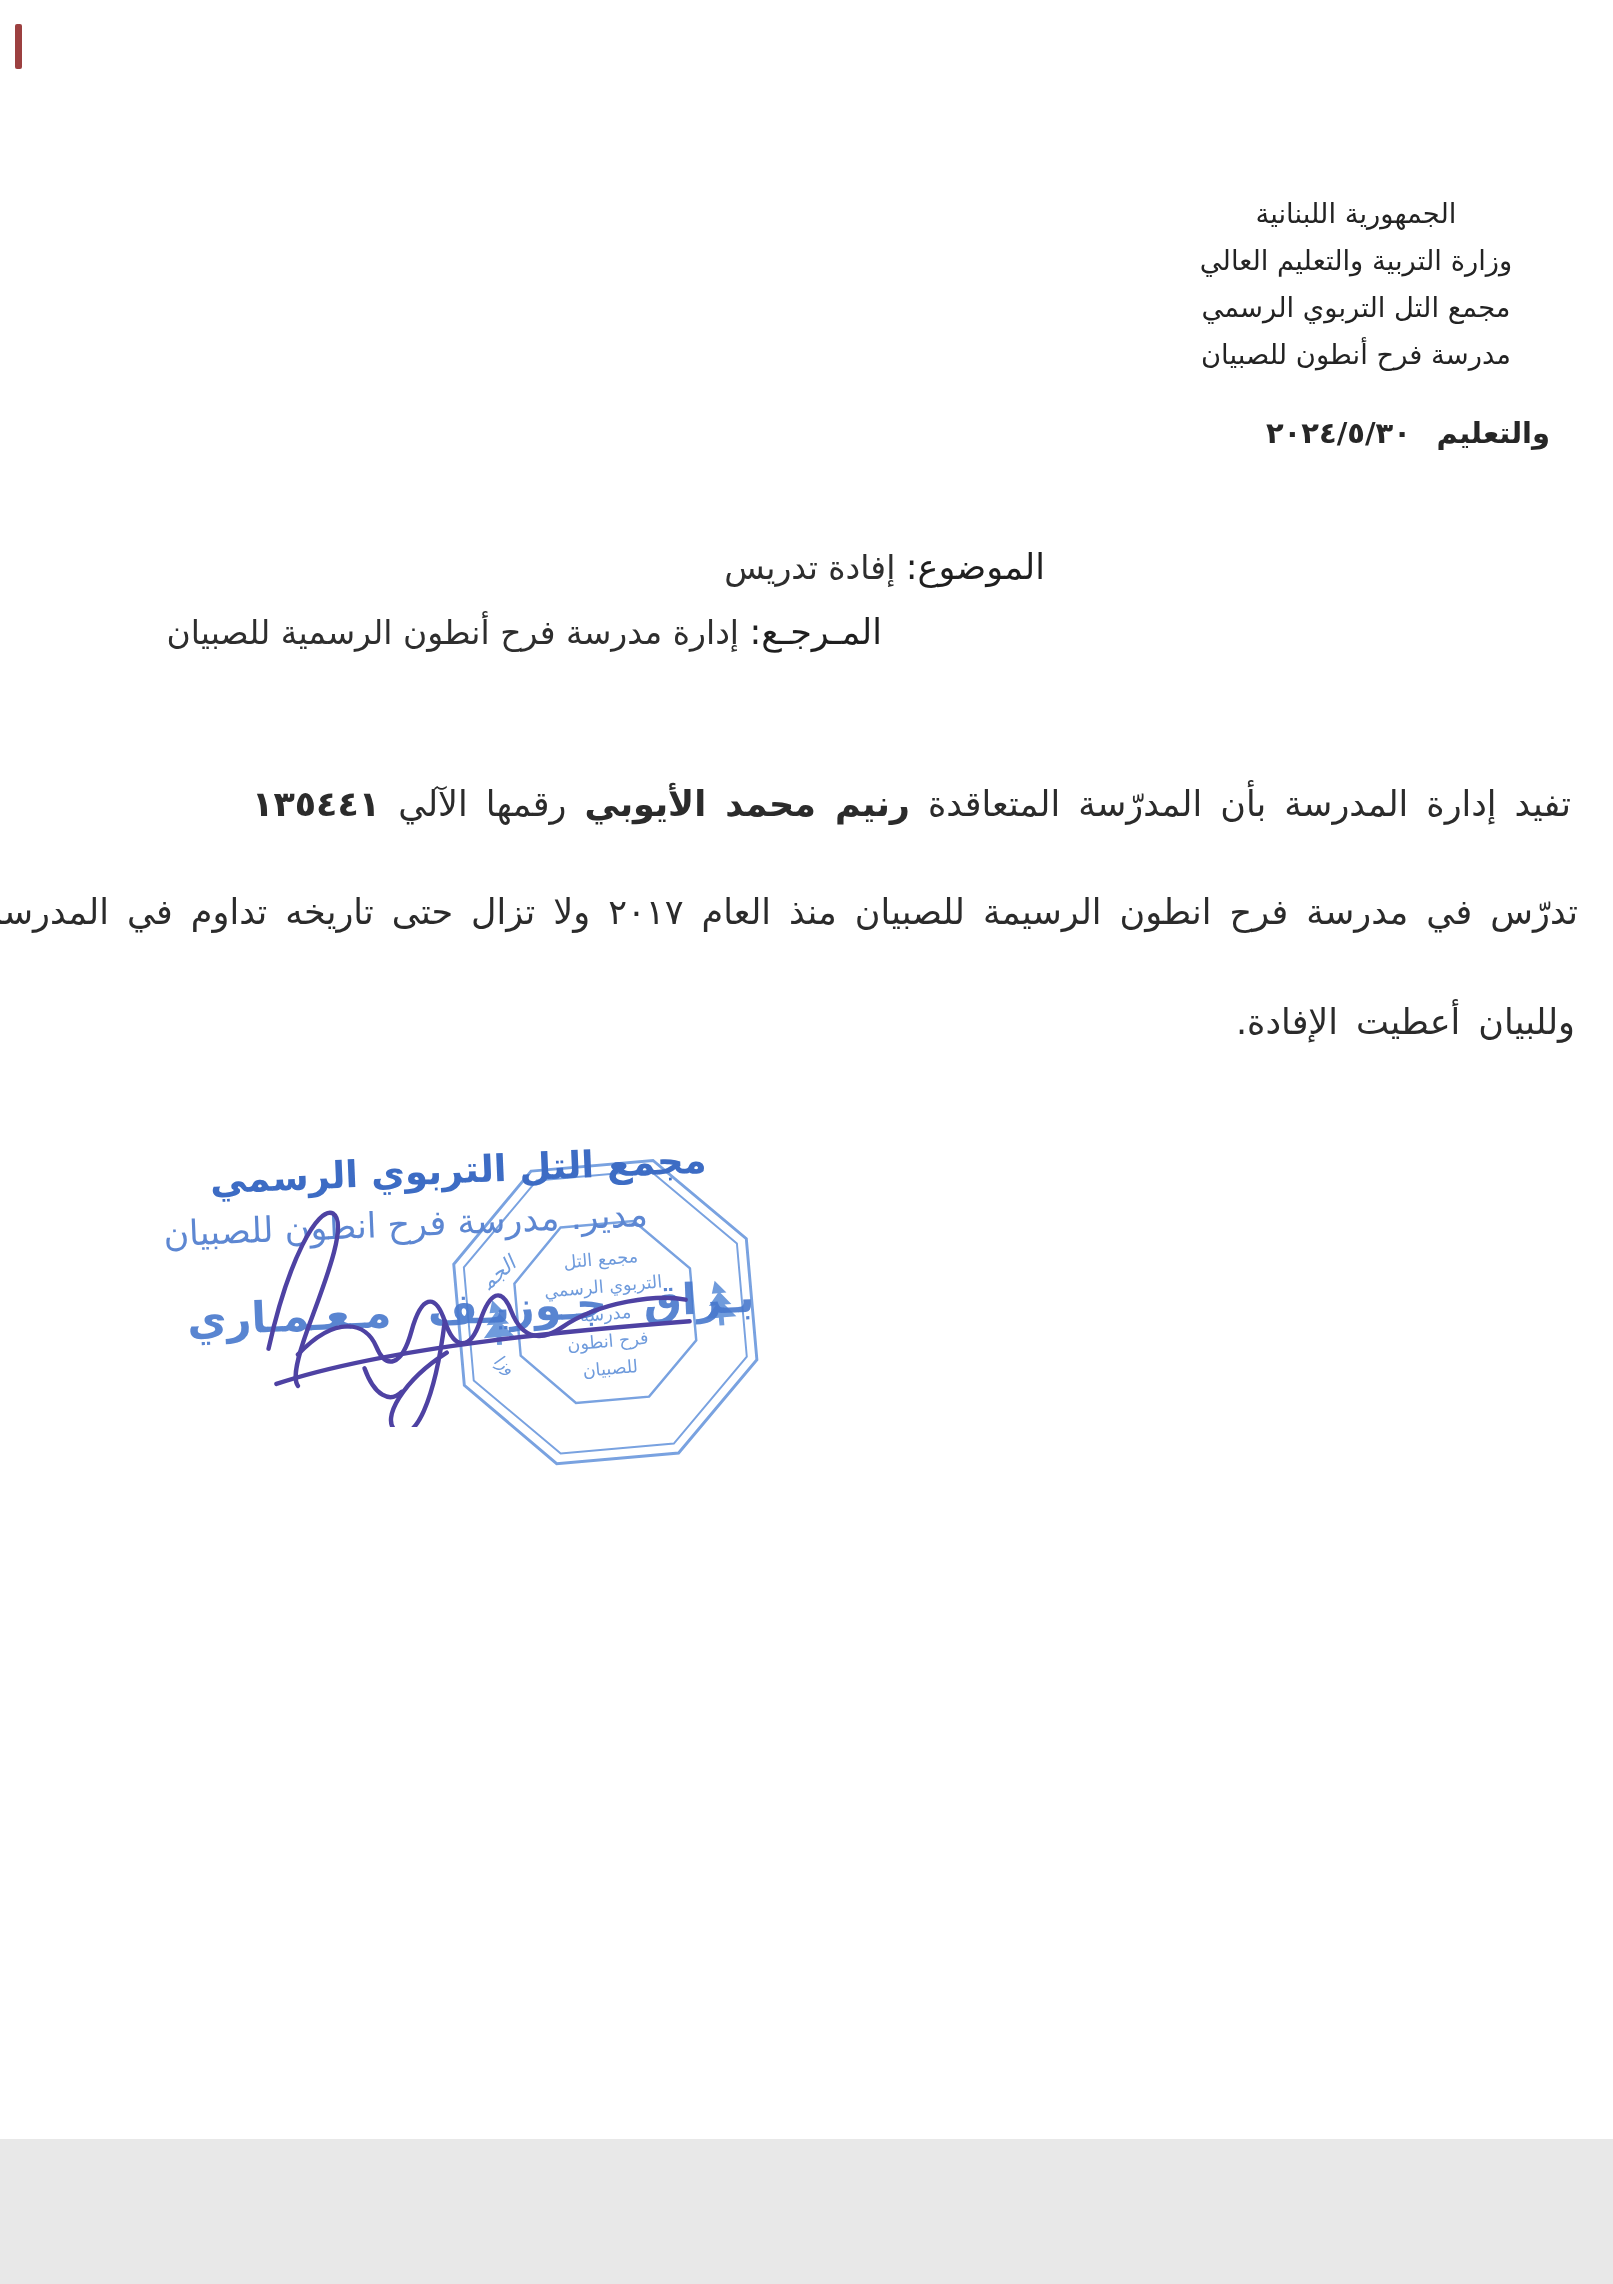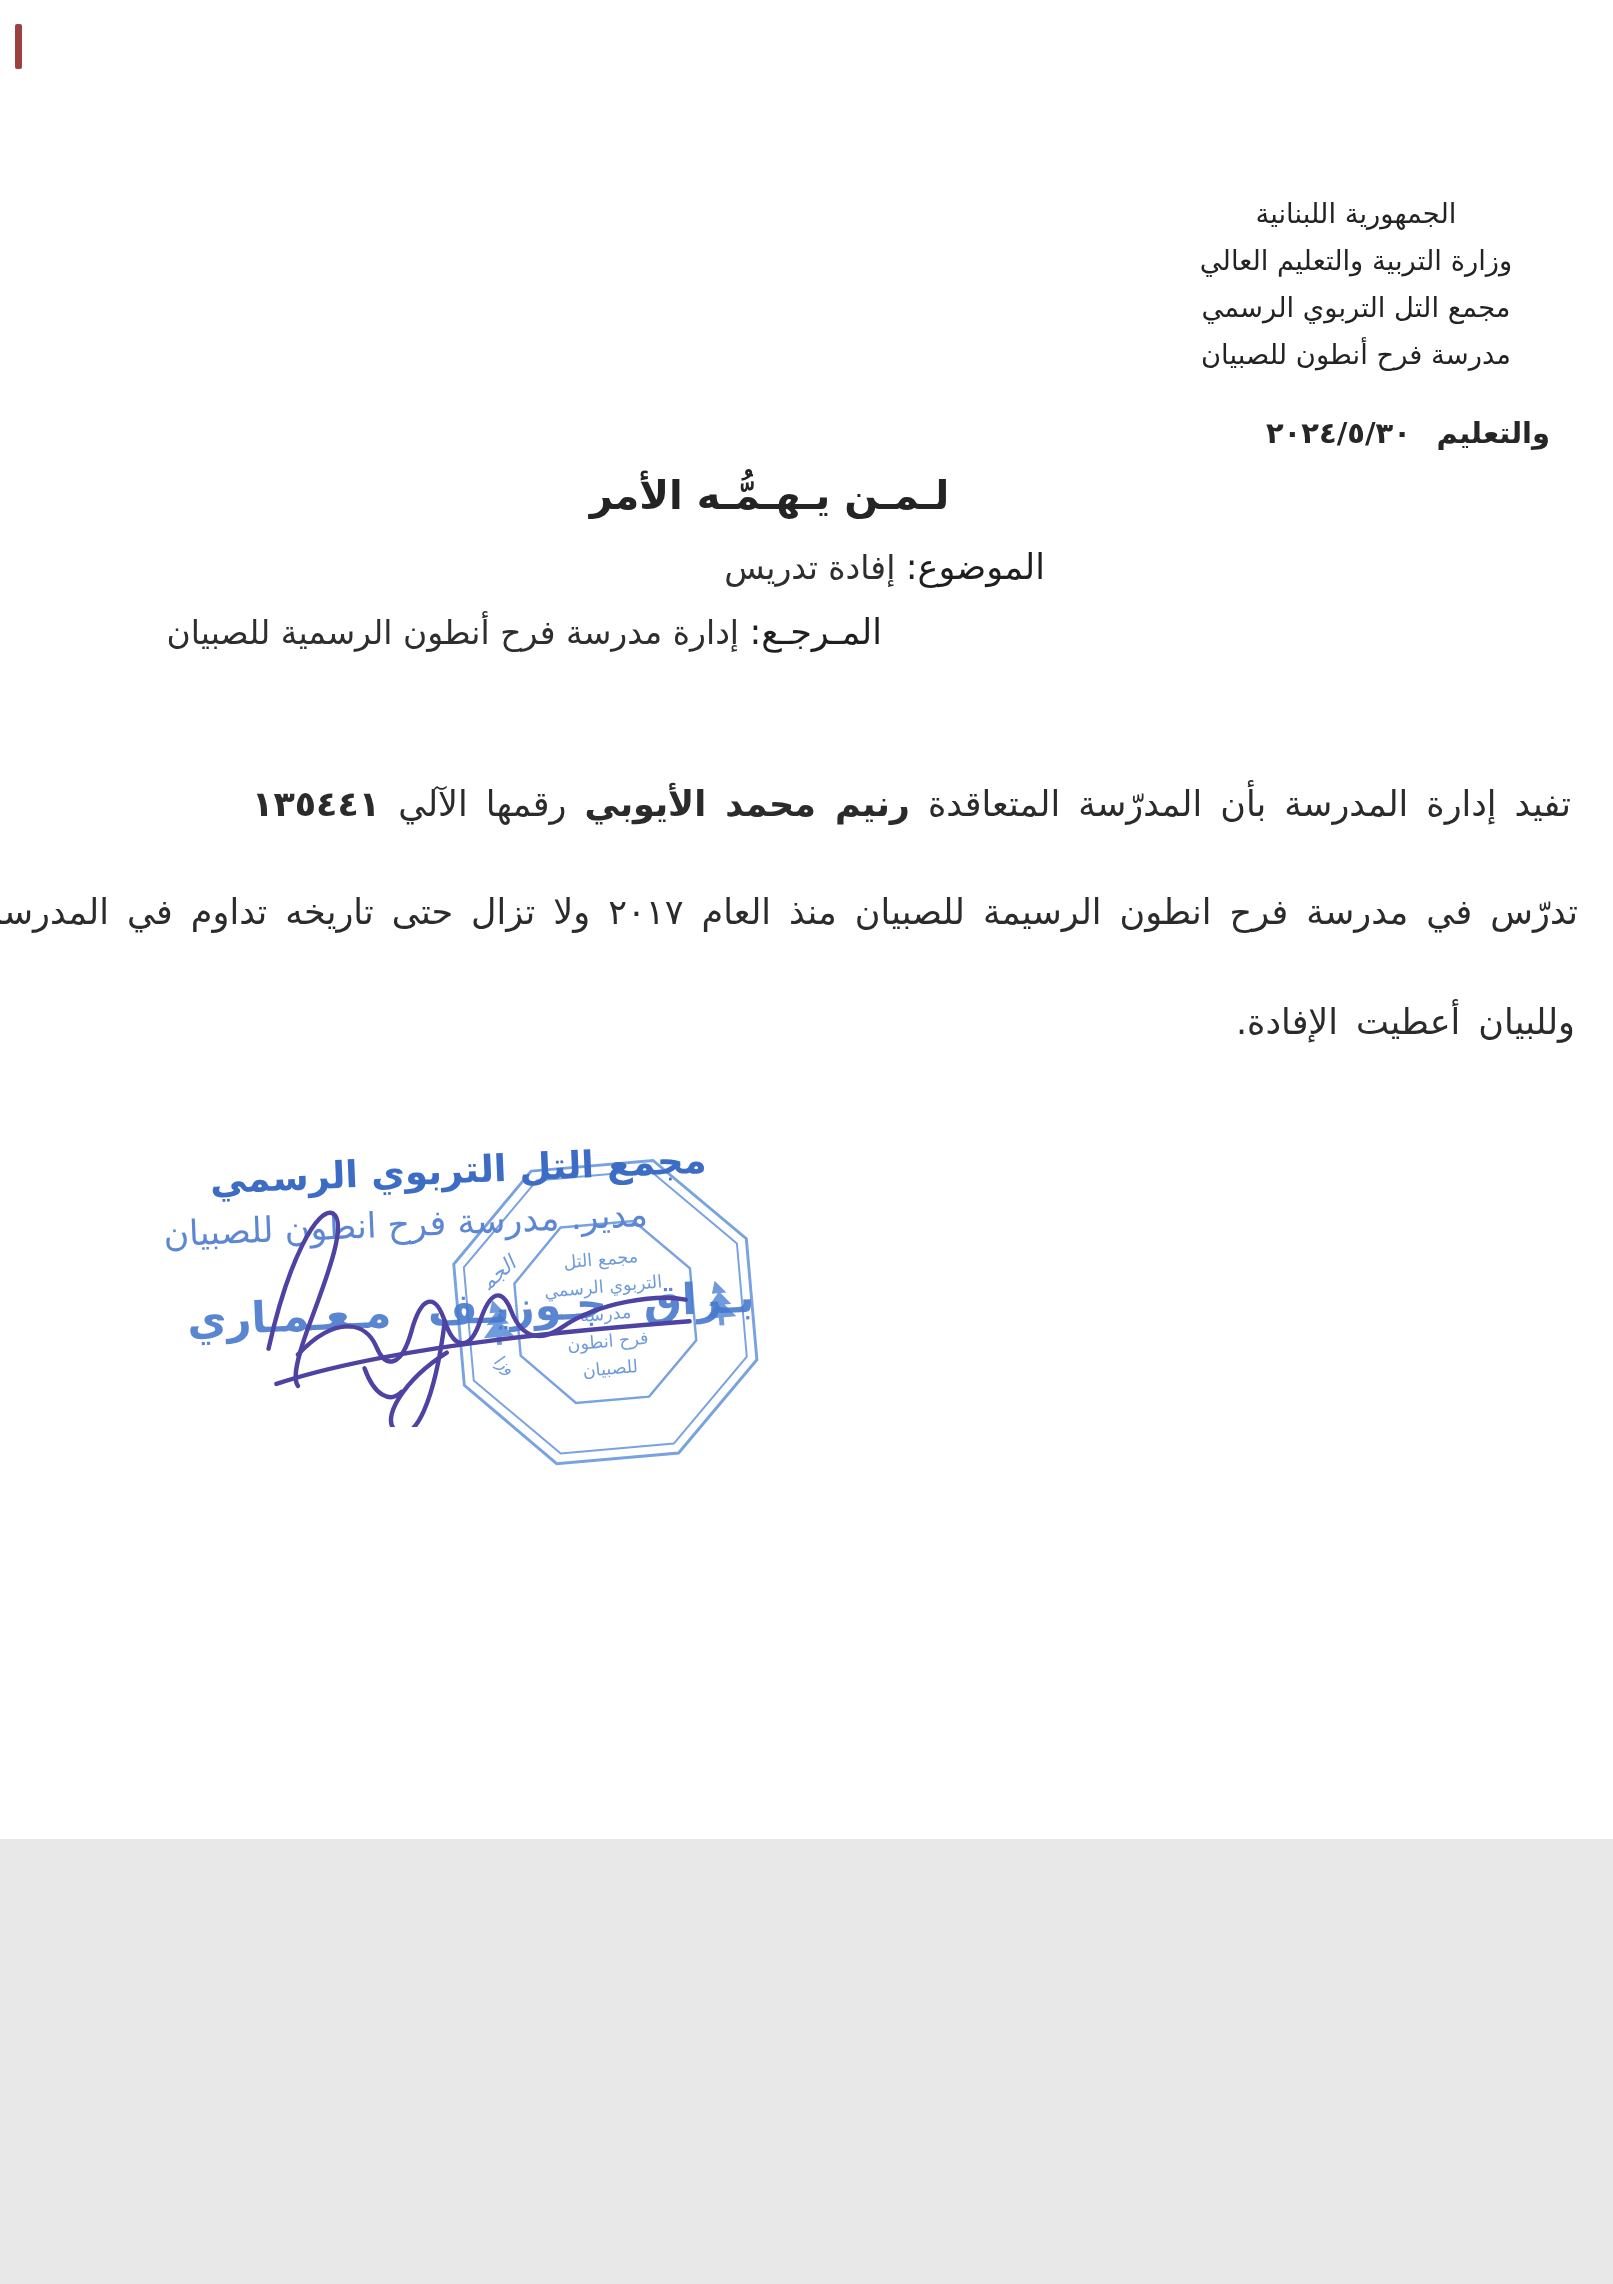--- a/index.html
+++ b/index.html
@@ -1,18 +1,18 @@
 <!DOCTYPE html>
 <html lang="ar" dir="rtl"><head>
 <meta charset="utf-8">
 <style>
   html,body{margin:0;padding:0;background:#e8e8e8;}
   .page{
     position:relative;
-    width:1613px;height:1839px;
+    width:1613px;height:2139px;
     margin:0 auto;
     background:#ffffff;
     overflow:hidden;
     font-family:"DejaVu Sans", sans-serif;
     color:#2e2e2e;
     direction:rtl;
   }
   .abs{position:absolute;white-space:nowrap;}
 
   
@@ -69,21 +69,20 @@
     <div>الجمهورية اللبنانية</div>
     <div>وزارة التربية والتعليم العالي</div>
     <div>مجمع التل التربوي الرسمي</div>
     <div>مدرسة فرح أنطون للصبيان</div>
   </div>
 
   <div class="abs date-line">
     <span>والتعليم</span><span class="gap"></span><span>٢٠٢٤/٥/٣٠</span>
   </div>
 
-  <div class="abs doc-title">لـمـن يـهـمُّـه الأمر</div>
 
   <div class="abs subject-line">
     <span class="lbl">الموضوع:</span>
     <span>إفادة تدريس</span>
   </div>
 
   <div class="abs reference-line">
     <span class="lbl">المـرجـع:</span>
     <span>إدارة مدرسة فرح أنطون الرسمية للصبيان</span>
   </div>

